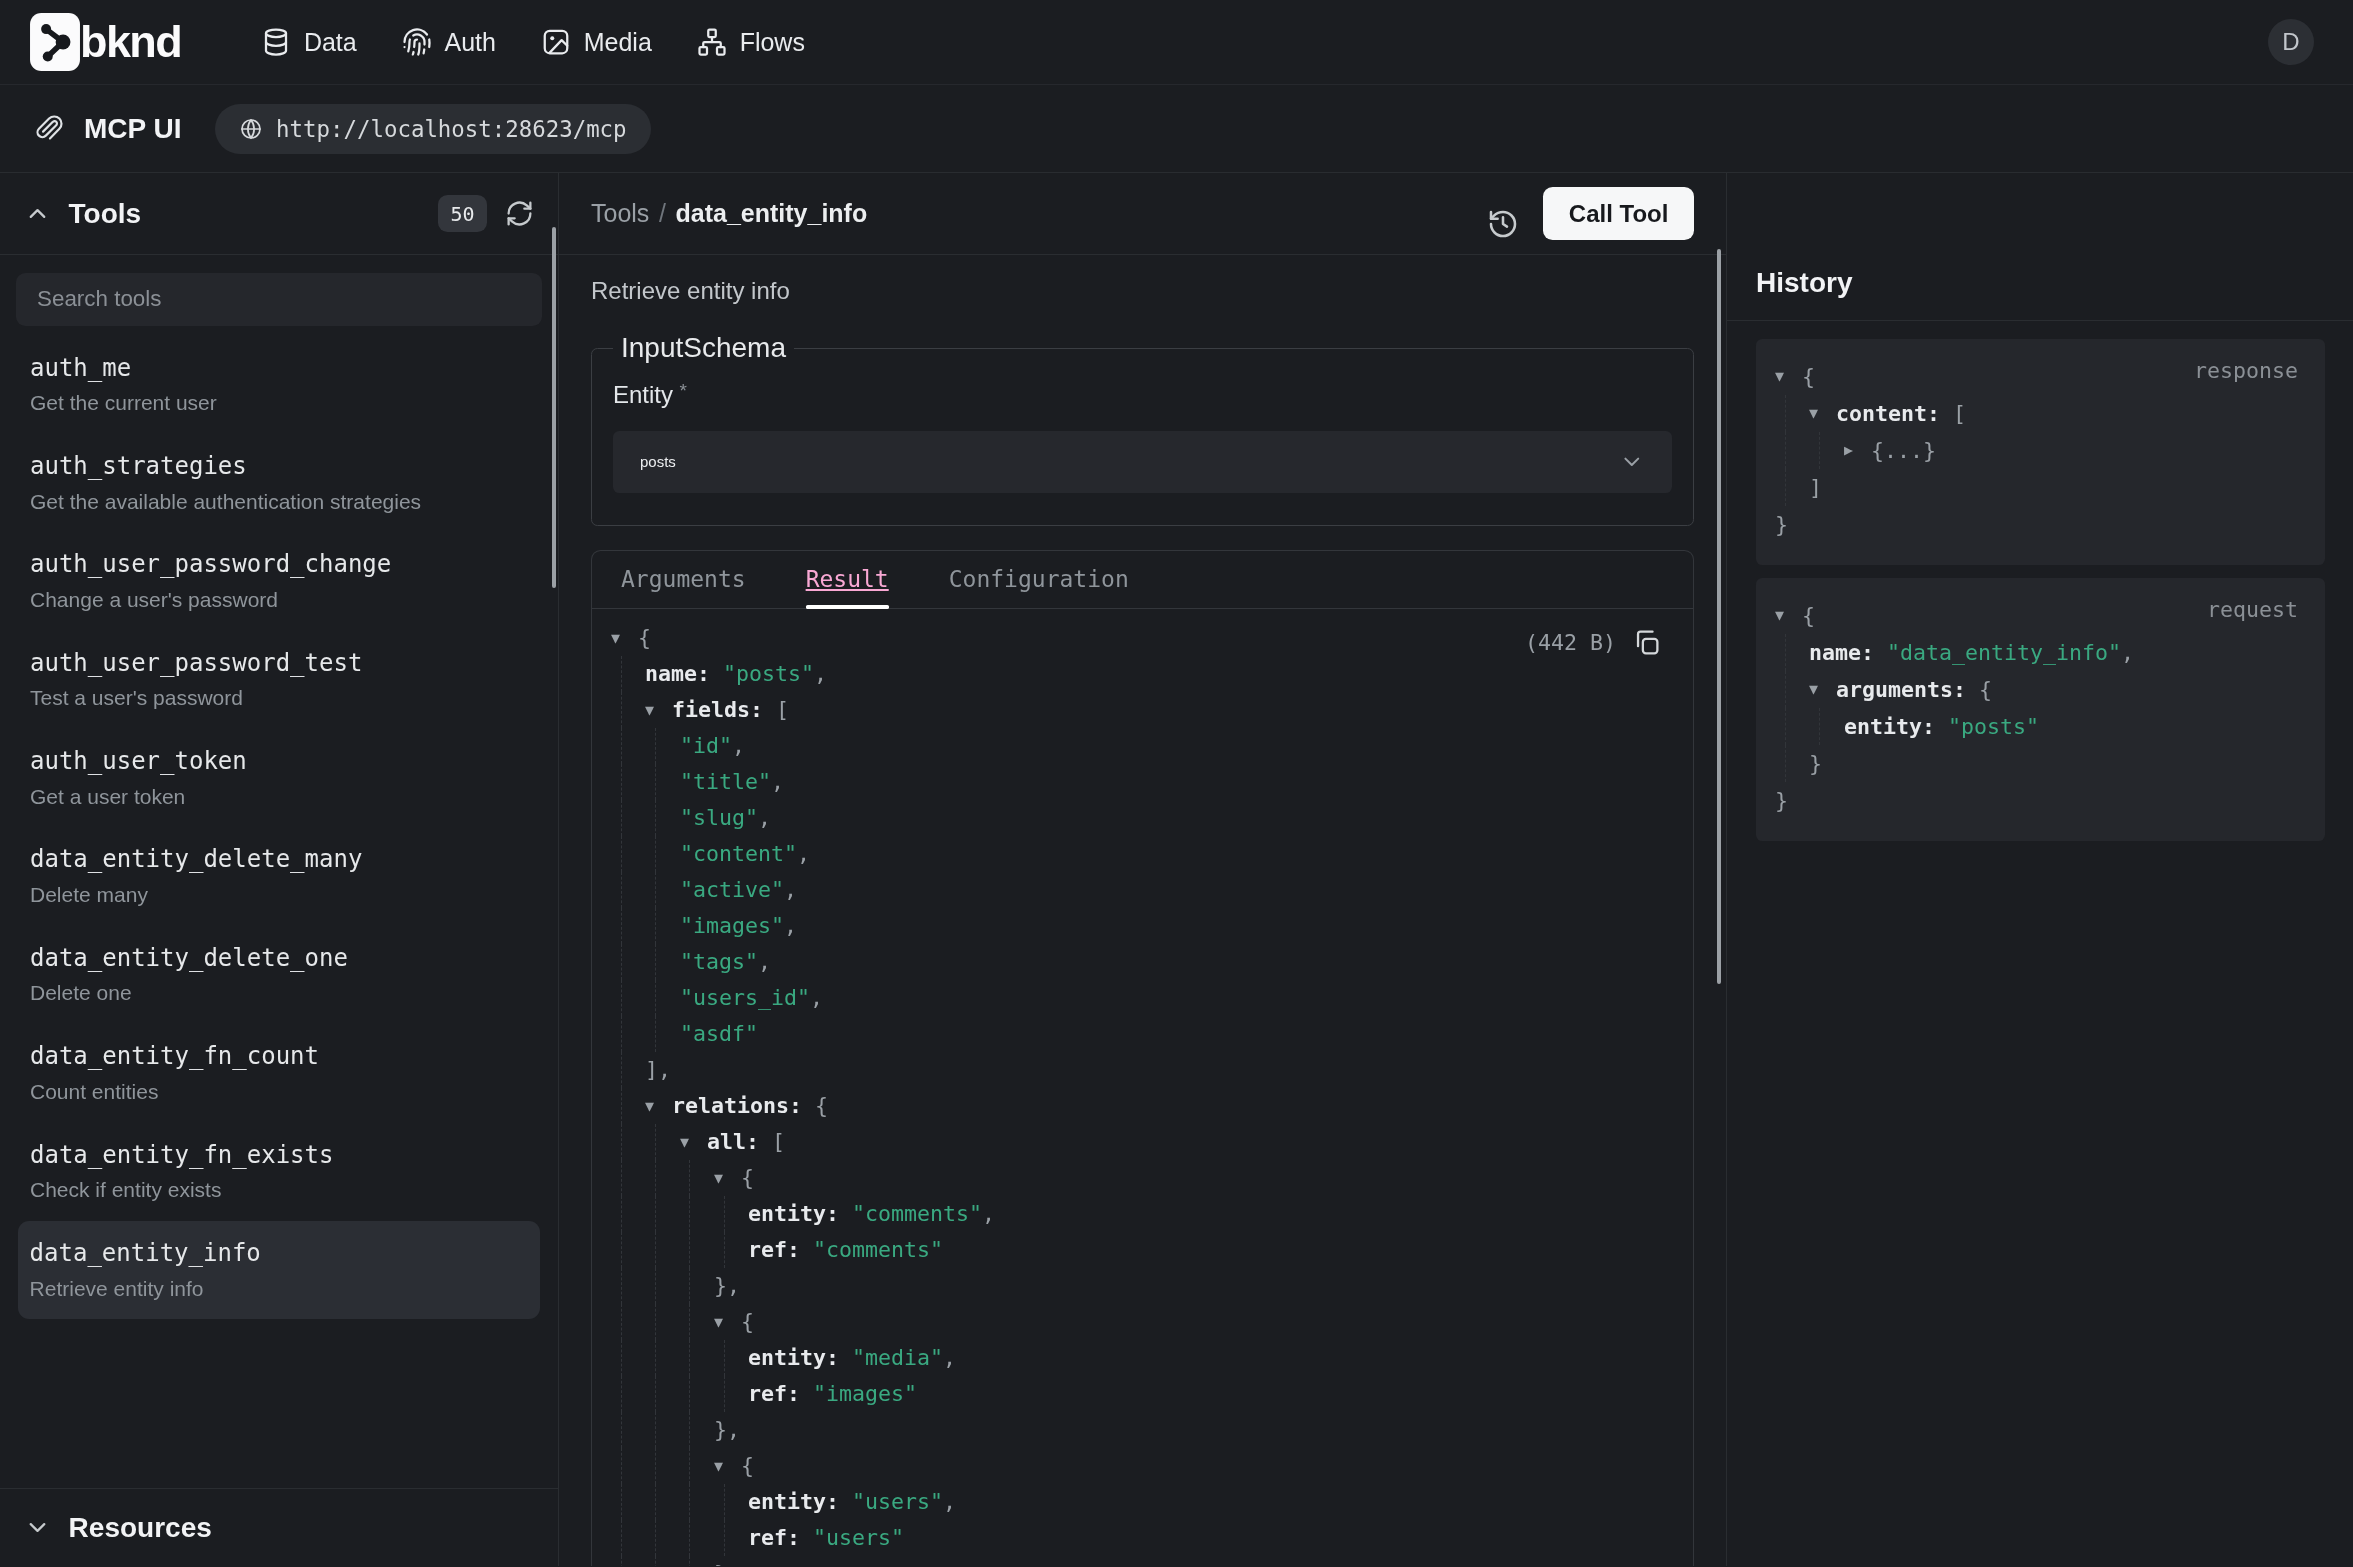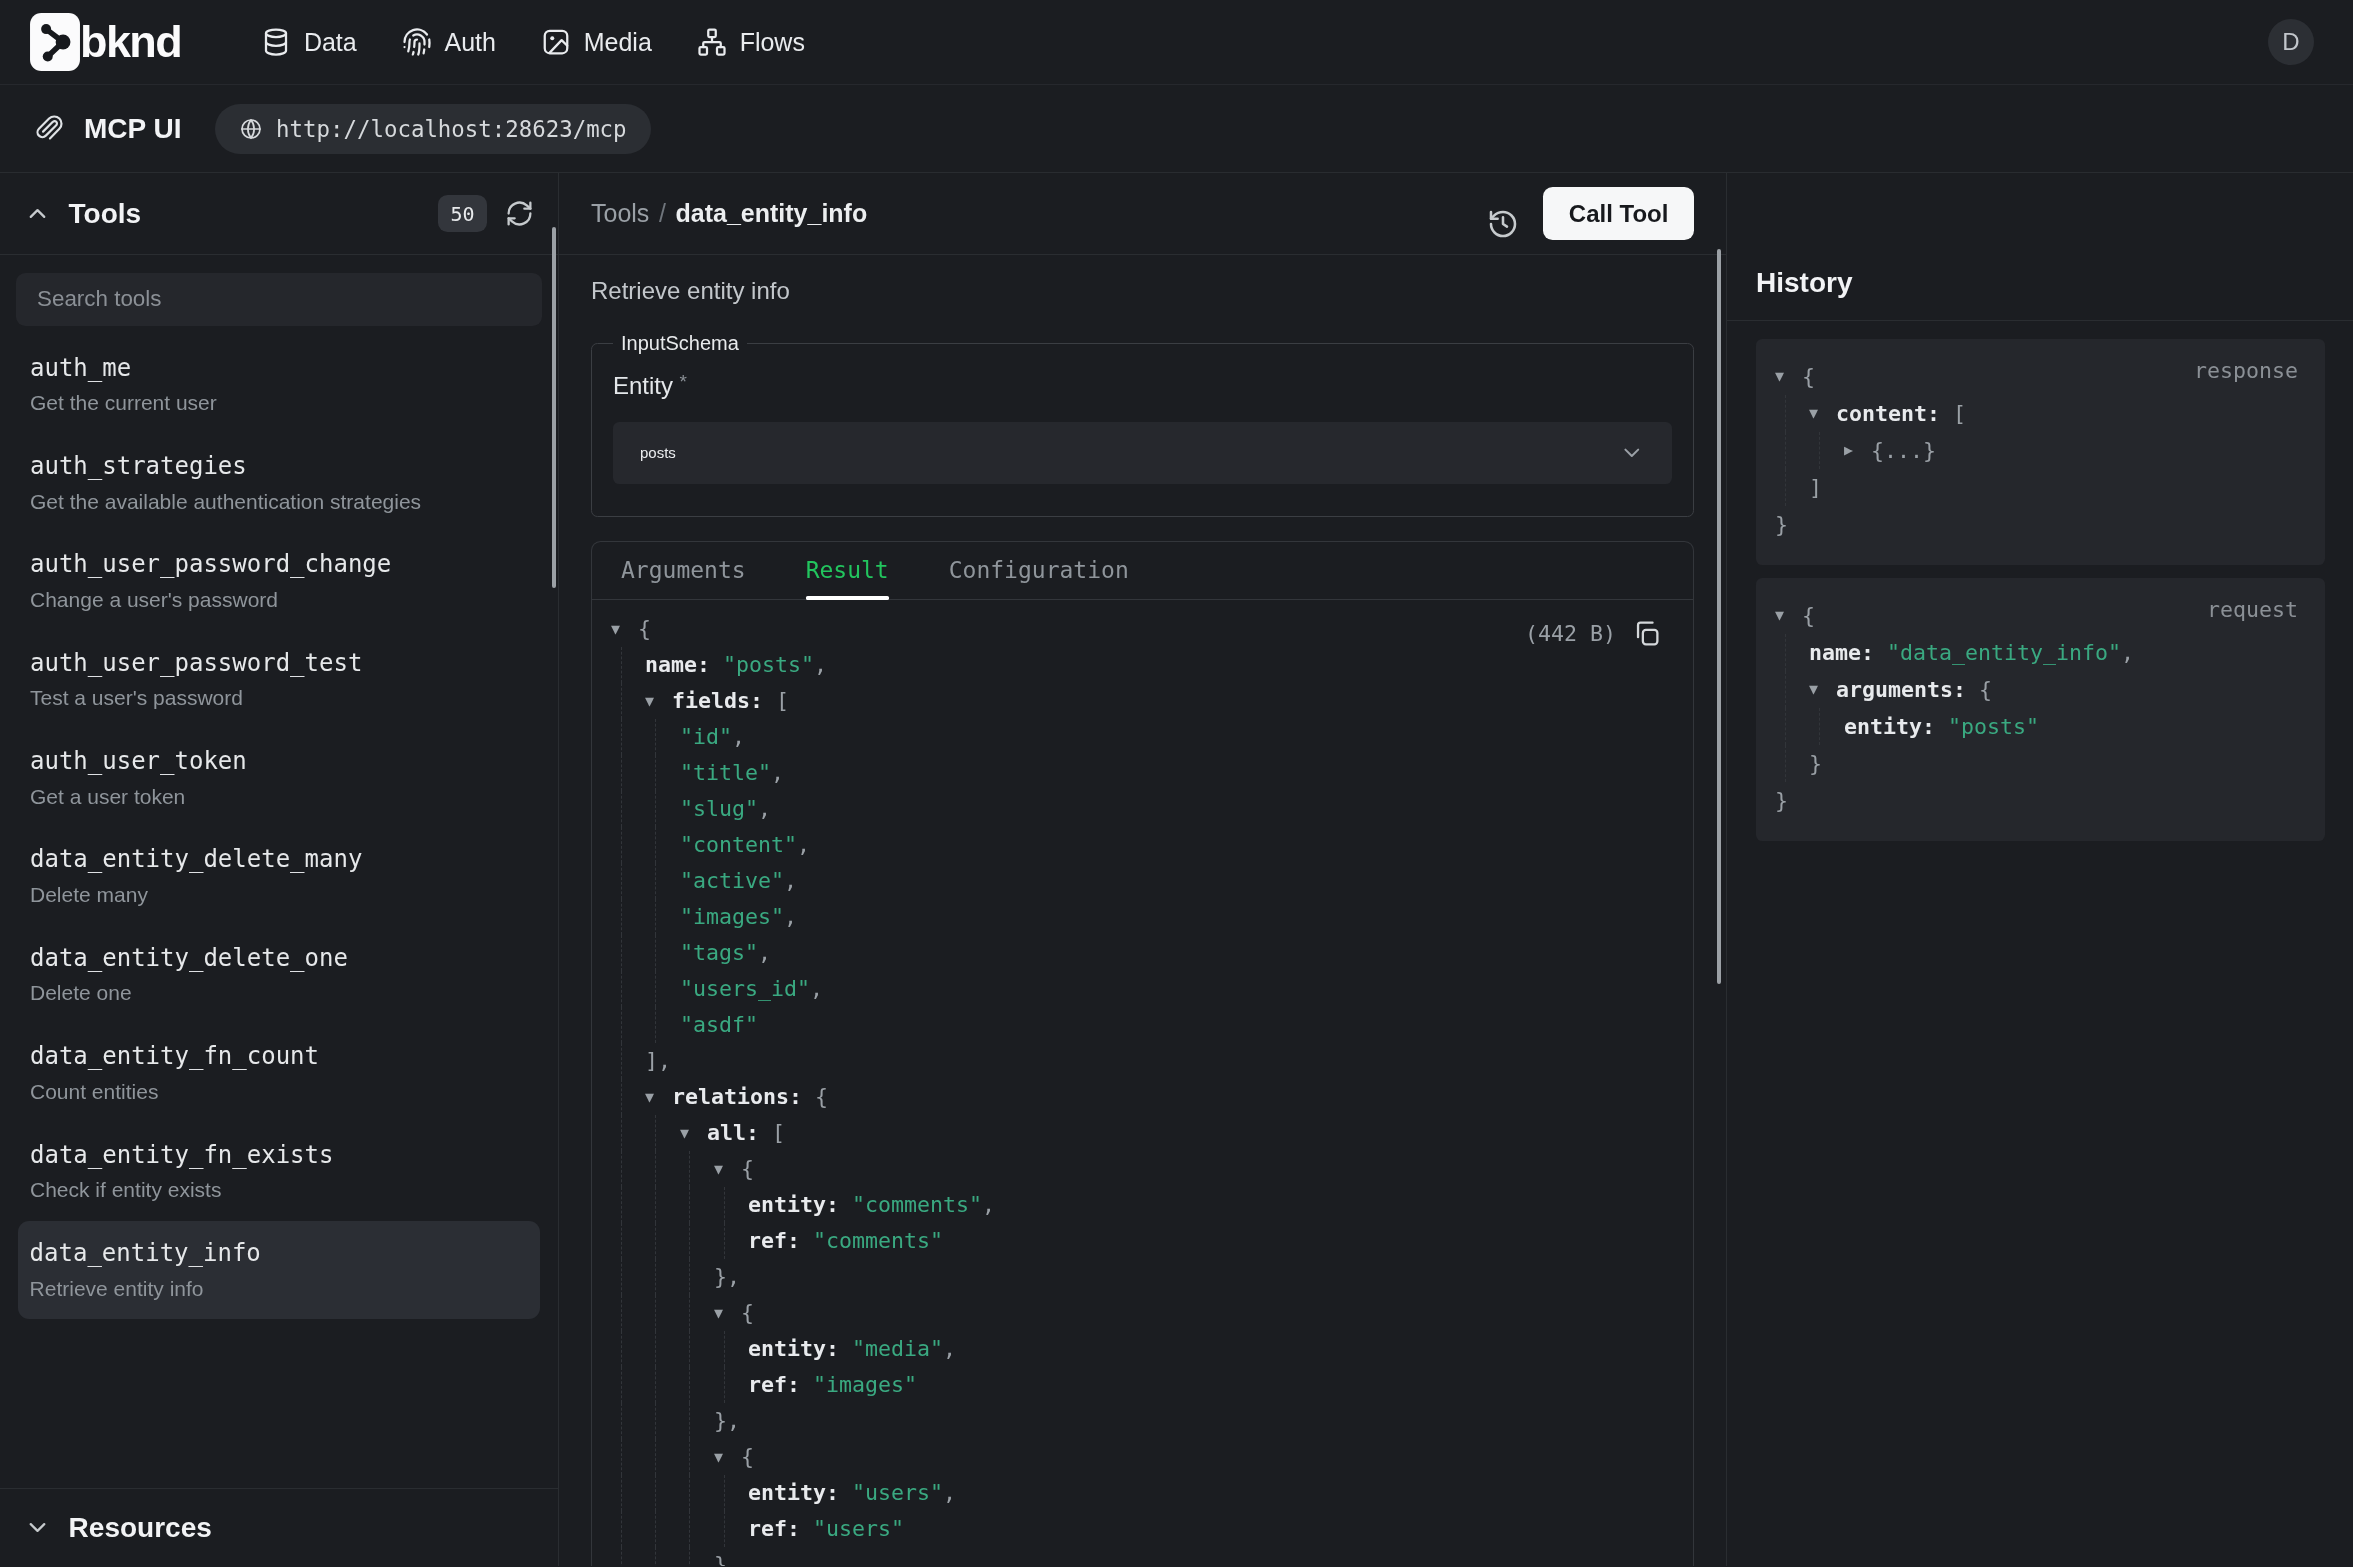--- a/index.html
+++ b/index.html
@@ -61,32 +61,32 @@
   .crumb .sep { color:#6f757c; padding:0 9.6px; }
   .crumb .current { color:#eceef0; font-weight:700; }
   .header-actions { margin-left:auto; display:flex; align-items:flex-end; gap:24px; }
   .header-actions .icon-btn svg { width:32px; height:32px; stroke:#c6cacd; }
   .call-tool { background:#f6f7f8; color:#17191d; border:none; border-radius:9.6px; padding:12.8px 25.6px;
     font-size:24px; font-weight:600; cursor:pointer; font-family:"Liberation Sans", sans-serif; }
 
   .main-body { padding:22.4px 32px 0; flex:1; display:flex; flex-direction:column; overflow:hidden; }
   .tool-description { font-size:24px; color:#c3c7cb; }
   fieldset.schema { border:0.8px solid #3b3e43; border-radius:6.4px; margin-top:27px; padding:3.2px 21px 32px; }
-  fieldset.schema legend { padding:0 8px; font-size:20px; color:#e8eaec; }
+  fieldset.schema legend { padding:0 8px; font-size:28px; color:#e8eaec; }
   .field-label { margin-top:12.8px; font-size:24px; color:#e4e7ea; }
   .field-label .req { color:#8b9096; font-size:19px; vertical-align:6.4px; padding-left:6.4px; }
   .select { margin-top:21px; height:62px; background:#26282d; border-radius:6.4px; display:flex;
     align-items:center; justify-content:space-between; padding:0 27px; cursor:pointer; }
   .select-value { font-size:15px; color:#eceef0; }
   .select svg { width:25.6px; height:25.6px; stroke:#9aa0a6; }
 
   .tabs-panel { margin-top:24px; border:0.8px solid #33363b; border-bottom:none; border-radius:9.6px 9.6px 0 0; flex:1; overflow:hidden; display:flex; flex-direction:column; }
   .tabbar { height:58px; flex:none; display:flex; align-items:center; gap:60px; padding:0 29px; border-bottom:0.8px solid #33363b; }
   .tab { font-family:"DejaVu Sans Mono", monospace; font-size:23px; color:#8f959b; cursor:pointer; position:relative; height:100%; display:flex; align-items:center; }
-  .tab.active { color:#22c55e; }
+  .tab.active { color:#f9a8d4;text-decoration:underline; }
   .tab.active::after { content:""; position:absolute; left:0; right:0; bottom:-0.8px; height:3.2px; background:#ffffff; border-radius:1.6px; }
 
   .json-area { position:relative; padding:11.2px 32px 0 19px; font-family:"DejaVu Sans Mono", monospace; font-size:21.6px; }
   .result-meta { position:absolute; top:19px; right:32px; display:flex; align-items:center; gap:16px; }
   .size-label { font-family:"DejaVu Sans Mono", monospace; font-size:21.6px; color:#9aa0a6; }
   .result-meta svg { width:29px; height:29px; stroke:#d4d7da; cursor:pointer; }
 
   .jrow { position:relative; height:36px; line-height:36px; white-space:nowrap; }
   .jrow .guide { position:absolute; top:0; bottom:0; width:0; border-left:0.8px dashed #32353a; }
   .marker { display:inline-block; width:27px; color:#9aa0a6; font-size:15px; vertical-align:2.4px; cursor:pointer; }

